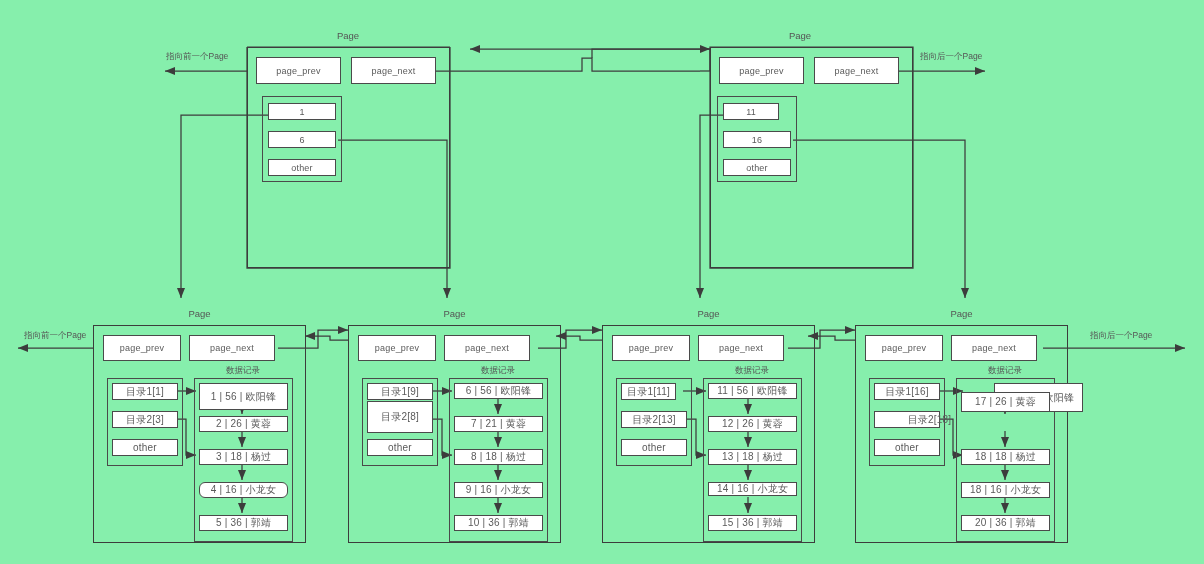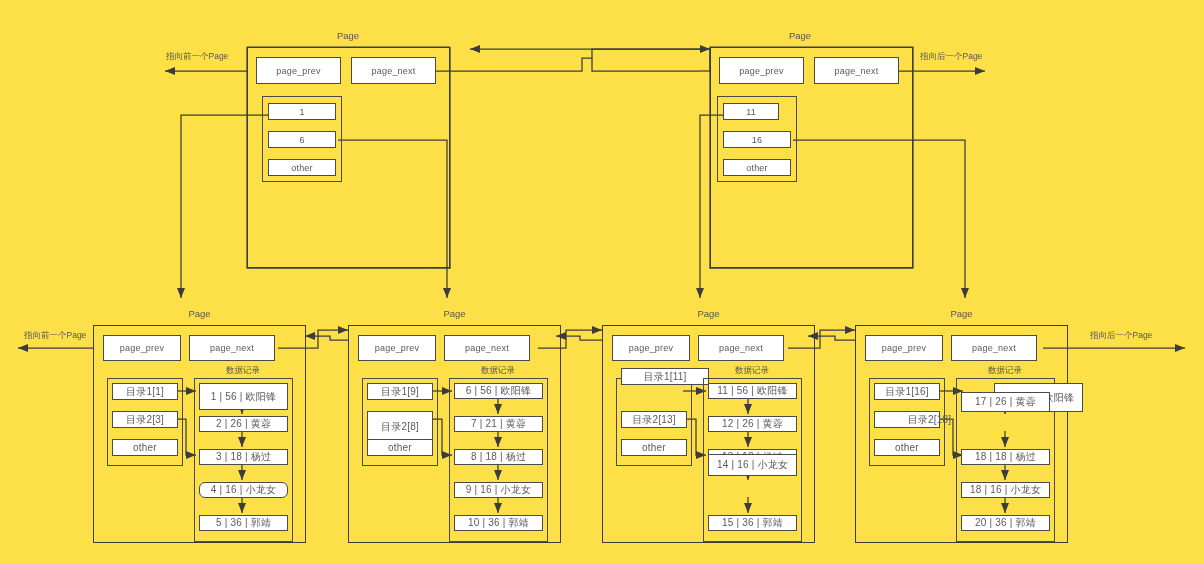--- a/index.html
+++ b/index.html
@@ -1,17 +1,17 @@
 <!DOCTYPE html>
 <html><head>
 <meta charset="utf-8">
 <style>
   html,body{margin:0;padding:0;background:#ffffff;}
   body{font-family:"Liberation Sans","DejaVu Sans",sans-serif;}
-  #canvas{position:relative;width:1204px;height:564px;background:#fde047;overflow:hidden;}
+  #canvas{position:relative;width:1204px;height:564px;background:#86efac;overflow:hidden;}
 
   
   #wires{position:absolute;left:0;top:0;width:1204px;height:564px;pointer-events:none;}
 
   
   .page-box{
     position:absolute;
     border:1.3px solid #3c3c3c;
     background:transparent;
     box-sizing:border-box;
@@ -179,43 +179,43 @@
       <div class="cell small" style="left:199px;top:416px;width:89px;height:16px;">2 | 26 | 黄蓉</div>
       <div class="cell small" style="left:199px;top:449px;width:89px;height:16px;">3 | 18 | 杨过</div>
       <div class="cell small" style="left:199px;top:482px;width:89px;height:16px;border-radius:6px;">4 | 16 | 小龙女</div>
       <div class="cell small" style="left:199px;top:515px;width:89px;height:16px;">5 | 36 | 郭靖</div>
       <div class="page-caption" style="left:454.5px;top:308px;">Page</div>
       <div class="page-box" style="left:348px;top:325px;width:213px;height:218px;"></div>
       <div class="cell" style="left:358px;top:335px;width:78px;height:26px;">page_prev</div>
       <div class="cell" style="left:444px;top:335px;width:86px;height:26px;">page_next</div>
       <div class="group-box" style="left:362px;top:378px;width:76px;height:88px;"></div>
       <div class="cell small" style="left:367px;top:383px;width:66px;height:17px;">目录1[9]</div>
-      <div class="cell small" style="left:367px;top:411px;width:66px;height:32px;">目录2[8]</div>
+      <div class="cell small" style="left:367px;top:401px;width:66px;height:32px;">目录2[8]</div>
       <div class="cell small" style="left:367px;top:439px;width:66px;height:17px;">other</div>
       <div class="grp-caption" style="left:498px;top:365px;">数据记录</div>
       <div class="group-box" style="left:449px;top:378px;width:99px;height:164px;"></div>
       <div class="cell small" style="left:454px;top:383px;width:89px;height:16px;">6 | 56 | 欧阳锋</div>
       <div class="cell small" style="left:454px;top:416px;width:89px;height:16px;">7 | 21 | 黄蓉</div>
       <div class="cell small" style="left:454px;top:449px;width:89px;height:16px;">8 | 18 | 杨过</div>
       <div class="cell small" style="left:454px;top:482px;width:89px;height:16px;">9 | 16 | 小龙女</div>
       <div class="cell small" style="left:454px;top:515px;width:89px;height:16px;">10 | 36 | 郭靖</div>
       <div class="page-caption" style="left:708.5px;top:308px;">Page</div>
       <div class="page-box" style="left:602px;top:325px;width:213px;height:218px;"></div>
       <div class="cell" style="left:612px;top:335px;width:78px;height:26px;">page_prev</div>
       <div class="cell" style="left:698px;top:335px;width:86px;height:26px;">page_next</div>
       <div class="group-box" style="left:616px;top:378px;width:76px;height:88px;"></div>
-      <div class="cell small" style="left:621px;top:368px;width:88px;height:17px;">目录1[11]</div>
+      <div class="cell small" style="left:621px;top:383px;width:55px;height:17px;">目录1[11]</div>
       <div class="cell small" style="left:621px;top:411px;width:66px;height:17px;">目录2[13]</div>
       <div class="cell small" style="left:621px;top:439px;width:66px;height:17px;">other</div>
       <div class="grp-caption" style="left:752px;top:365px;">数据记录</div>
       <div class="group-box" style="left:703px;top:378px;width:99px;height:164px;"></div>
       <div class="cell small" style="left:708px;top:383px;width:89px;height:16px;">11 | 56 | 欧阳锋</div>
       <div class="cell small" style="left:708px;top:416px;width:89px;height:16px;">12 | 26 | 黄蓉</div>
       <div class="cell small" style="left:708px;top:449px;width:89px;height:16px;">13 | 18 | 杨过</div>
-      <div class="cell small" style="left:708px;top:454px;width:89px;height:22px;">14 | 16 | 小龙女</div>
+      <div class="cell small" style="left:708px;top:482px;width:89px;height:14px;">14 | 16 | 小龙女</div>
       <div class="cell small" style="left:708px;top:515px;width:89px;height:16px;">15 | 36 | 郭靖</div>
       <div class="page-caption" style="left:961.5px;top:308px;">Page</div>
       <div class="page-box" style="left:855px;top:325px;width:213px;height:218px;"></div>
       <div class="cell" style="left:865px;top:335px;width:78px;height:26px;">page_prev</div>
       <div class="cell" style="left:951px;top:335px;width:86px;height:26px;">page_next</div>
       <div class="group-box" style="left:869px;top:378px;width:76px;height:88px;"></div>
       <div class="cell small" style="left:874px;top:383px;width:66px;height:17px;">目录1[16]</div>
       <div class="cell small" style="left:874px;top:411px;width:66px;height:17px;padding-left:45px;">目录2[18]</div>
       <div class="cell small" style="left:874px;top:439px;width:66px;height:17px;">other</div>
       <div class="grp-caption" style="left:1005px;top:365px;">数据记录</div>

